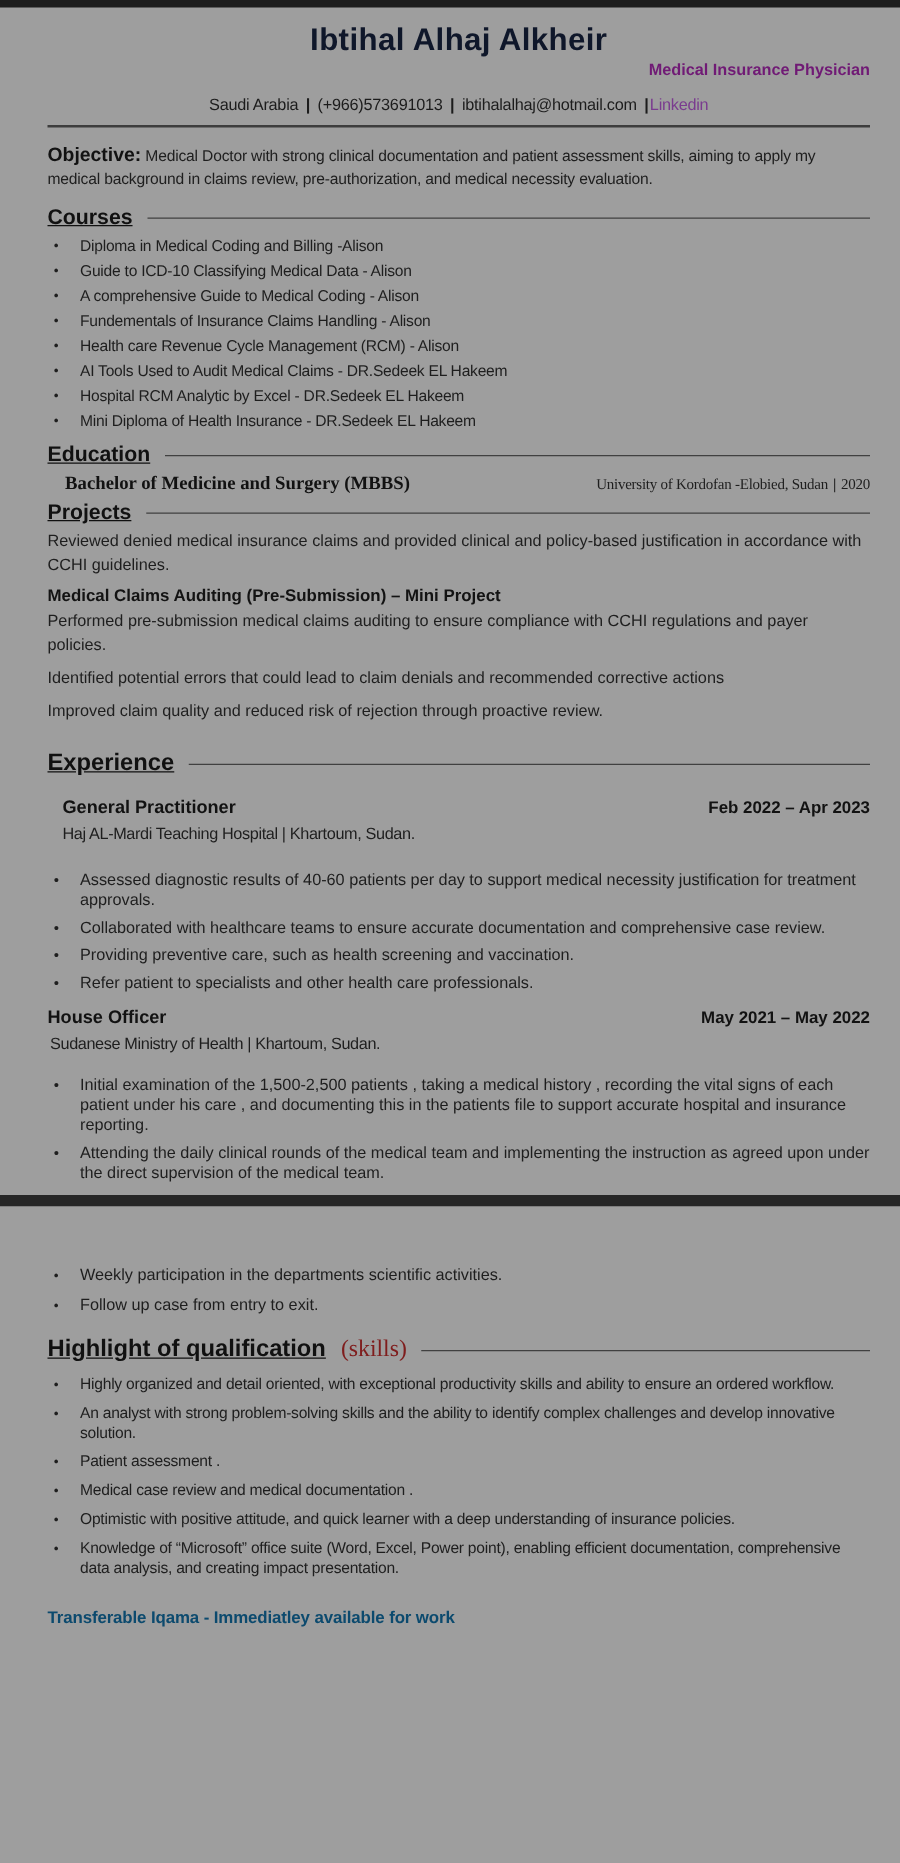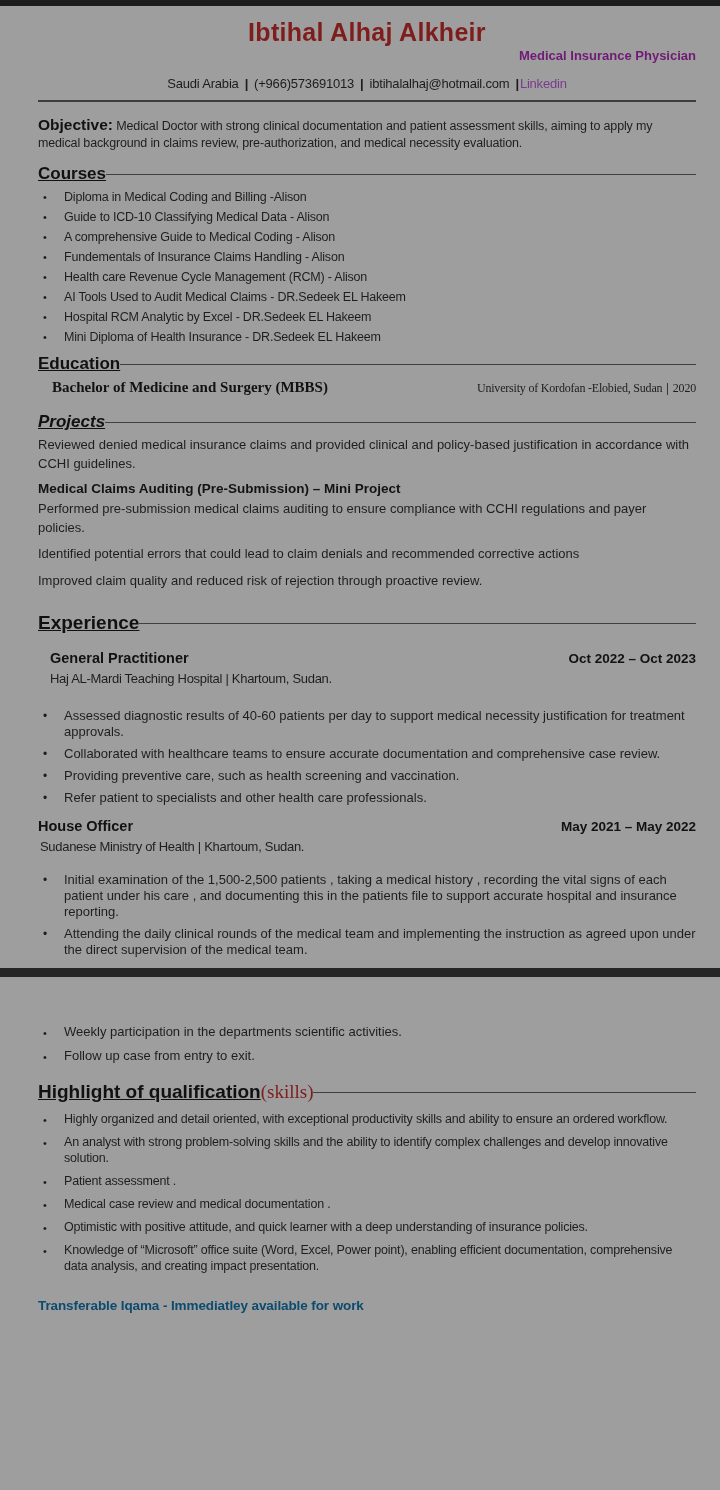--- a/index.html
+++ b/index.html
@@ -8,34 +8,34 @@
     width: 720px; height: 1490px;
     background: #9e9e9e;
     color: #1e1e1e;
     font-family: "Liberation Sans", sans-serif;
     overflow: hidden;
   }
   .topbar { height: 6px; background: #1d1d1d; }
   .content { padding: 0 24px 0 38px; }
 
   
-  .name { margin: 12px 0 0; text-align: center; font-size: 25px; font-weight: bold; color: #7f1d1d; letter-spacing: .3px; }
+  .name { margin: 12px 0 0; text-align: center; font-size: 25px; font-weight: bold; color: #0f172a; letter-spacing: .3px; }
   .subtitle { text-align: right; font-weight: bold; font-size: 13px; margin-top: 1px; color: #701a75; }
   .contact { text-align: center; font-size: 13px; margin-top: 13px; letter-spacing: -0.2px; color: #1c1c1c; }
   .contact .sep { margin: 0 6px; font-weight: bold; }
   .contact .sep-tight { margin: 0 1px 0 6px; font-weight: bold; }
   a.link { color: #7a3b8f; cursor: pointer; }
   .header-rule { border: none; border-top: 2px solid #3d3d3d; margin: 9px 0 0; }
 
   
   .objective { margin-top: 13px; font-size: 12.5px; line-height: 1.32; letter-spacing: -0.15px; }
   .objective .label { font-size: 15.5px; font-weight: bold; color: #121212; letter-spacing: 0; }
 
   
-  .sec-head { display: flex; align-items: center; margin-top: 10px; }
+  .sec-head { display: flex; align-items: center; gap: 12px; margin-top: 10px; }
   .sec-title { font-size: 17px; font-weight: bold; text-decoration: underline; color: #111; }
   .sec-title.lg { font-size: 19px; text-align: right; }
   .sec-head .rule { flex: 1; border-top: 1.5px solid #404040; height: 0; }
   .suffix { font-family: "Liberation Serif", serif; font-size: 19px; color: #7f1d1d; }
 
   
   ul.blist { list-style: none; margin: 7px 0 0; padding: 0 0 0 26px; }
   ul.blist li { position: relative; font-size: 12.5px; line-height: 13px; margin-bottom: 7px; letter-spacing: -0.2px; }
   ul.blist li::before { content: "•"; position: absolute; left: -21px; top: 0; font-size: 11px; }
 
@@ -50,21 +50,21 @@
   
   .edu-row { display: flex; justify-content: space-between; align-items: baseline; margin: 5px 0 0 14px; font-family: Liberation Serif, serif; }
   .degree { font-size: 15px; font-weight: bold; color: #121212; }
   .edu-right { font-size: 12px; letter-spacing: -0.2px; white-space: nowrap; }
   .edu-right .sep { font-weight: bold; margin: 0 4px; }
 
   
   .proj-title { font-size: 13.5px; font-weight: bold; margin-top: 8px; color: #131313; }
   .proj-body { font-size: 13px; line-height: 1.42; margin-top: 4px; }
   .proj-body + .proj-body { margin-top: 8px; }
-  .sec-head.projects { margin-top: 16px; font-style: italic; }
+  .sec-head.projects { margin-top: 4px; }
   .sec-head.experience { margin-top: 22px; }
   .sec-head.skills { margin-top: 18px; }
 
   
   .job-row { display: flex; justify-content: space-between; align-items: baseline; margin-top: 16px; }
   .job-row.indent { padding-left: 12px; gap: 36px; }
   .job-row.second { margin-top: 12px; }
   .job-title { font-size: 14.5px; font-weight: bold; color: #121212; }
   .job-dates { font-size: 13.5px; font-weight: bold; color: #121212; white-space: nowrap; }
   .job-org { font-size: 13px; margin: 5px 0 0 2px; letter-spacing: -0.3px; }
@@ -140,21 +140,21 @@
   </div>
 
   <div class="sec-head experience">
     <span class="sec-title lg">Experience</span>
     <span class="rule"></span>
   </div>
 
   <div>
     <div class="job-row indent">
       <span class="job-title">General Practitioner</span>
-      <span class="job-dates">Oct 2022 – Oct 2023</span>
+      <span class="job-dates">Feb 2022 – Apr 2023</span>
     </div>
     <div class="job-org indent">Haj AL-Mardi Teaching Hospital | Khartoum, Sudan.</div>
     <ul class="xlist">
       <li>Assessed diagnostic results of 40-60 patients per day to support medical necessity justification for treatment approvals.</li>
       <li>Collaborated with healthcare teams to ensure accurate documentation and comprehensive case review.</li>
       <li>Providing preventive care, such as health screening and vaccination.</li>
       <li>Refer patient to specialists and other health care professionals.</li>
     </ul>
   </div>
 

